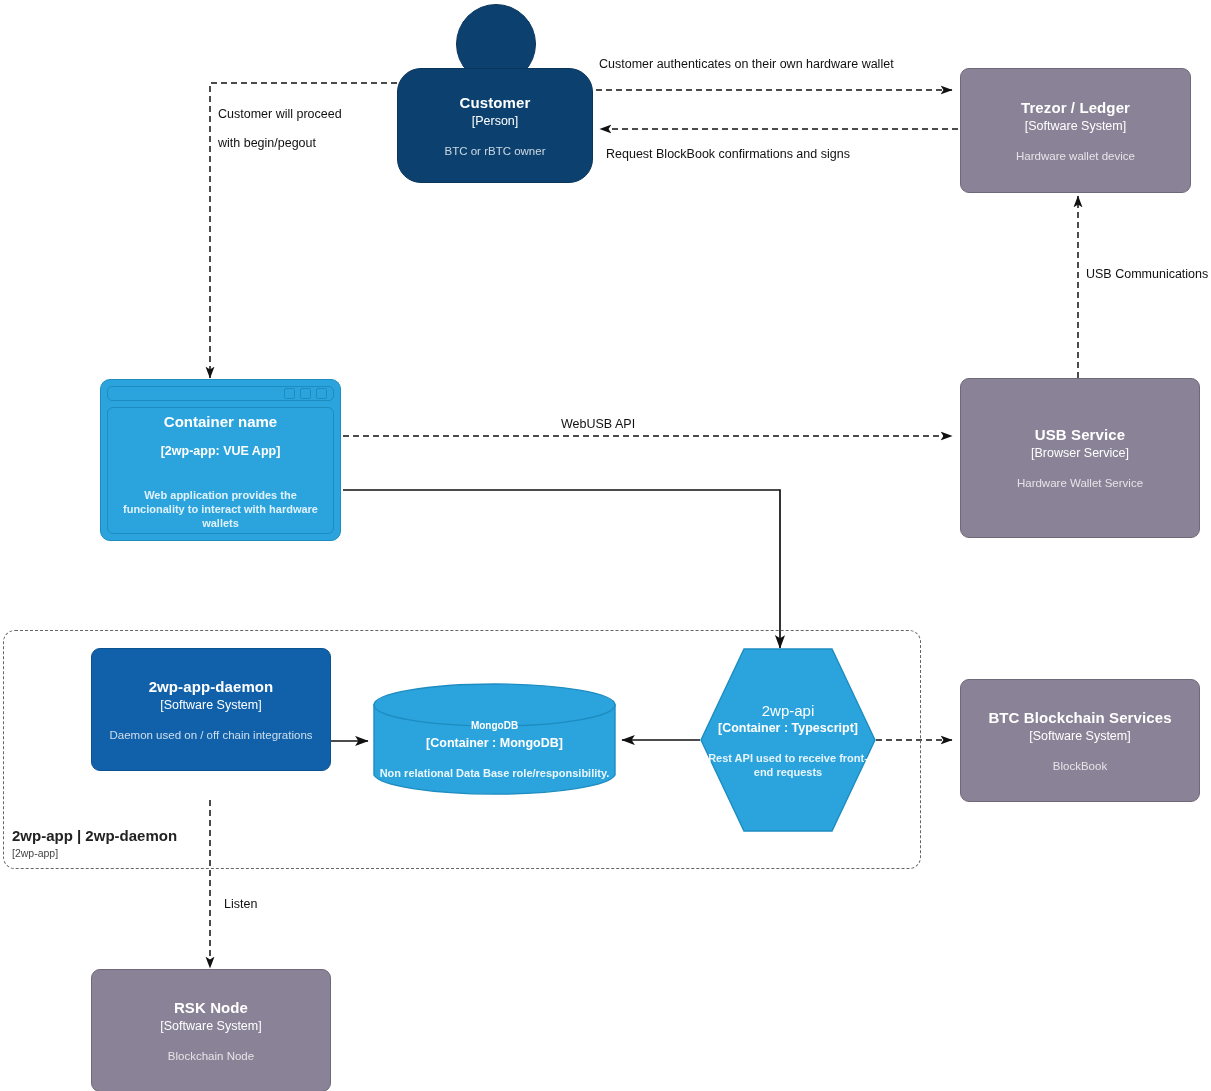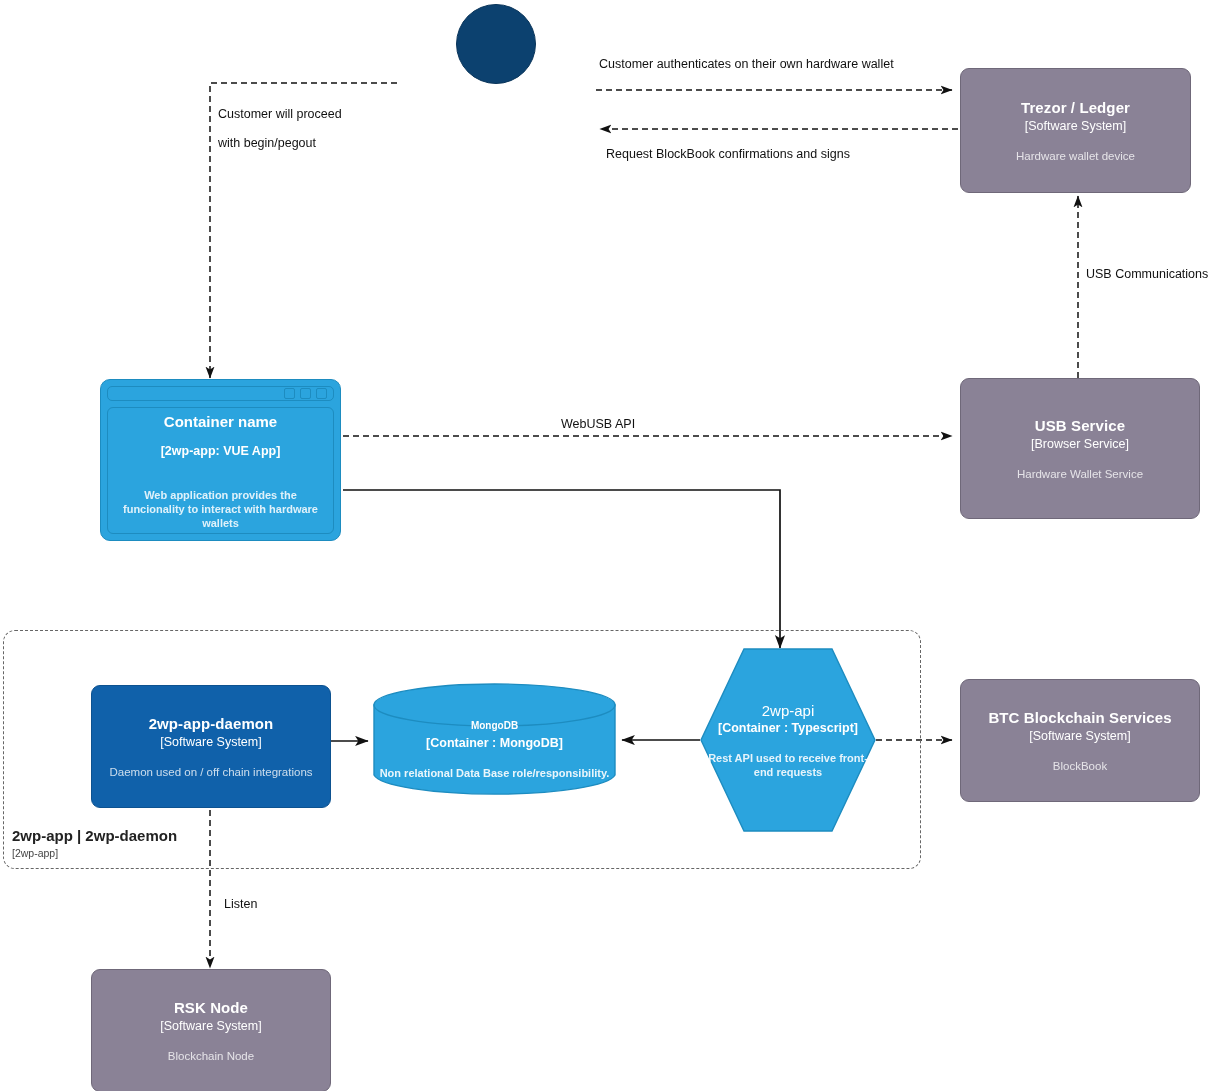--- a/index.html
+++ b/index.html
@@ -253,47 +253,52 @@
 
   <div class="edge-label" style="left:224px; top:895px;">Listen</div>
 
   <div class="boundary" style="left:3px; top:630px; width:918px; height:239px;"></div>
   <div class="boundary-label" style="left:12px; top:826px;">
     <div class="b-name">2wp-app | 2wp-daemon</div>
     <div class="b-type">[2wp-app]</div>
   </div>
 
   <div class="person-head" style="left:456px; top:4px; width:78px; height:78px;"></div>
+  <div class="node person-body" style="left:397px; top:68px; width:196px; height:115px;">
+    <div class="n-title">Customer</div>
+    <div class="n-type">[Person]</div>
+    <div class="n-desc">BTC or rBTC owner</div>
+  </div>
 
   <div class="node box-system" style="left:960px; top:68px; width:231px; height:125px;">
     <div class="n-title">Trezor / Ledger</div>
     <div class="n-type">[Software System]</div>
     <div class="n-desc">Hardware wallet device</div>
   </div>
 
   <div class="browser" style="left:100px; top:379px; width:241px; height:162px;">
     <div class="browser-bar">
       <span class="browser-dot"></span>
       <span class="browser-dot"></span>
       <span class="browser-dot"></span>
     </div>
     <div class="browser-body">
       <div class="n-title">Container name</div>
       <div class="n-type">[2wp-app: VUE App]</div>
       <div class="n-desc">Web application provides the funcionality to interact with hardware wallets</div>
     </div>
   </div>
 
-  <div class="node box-system" style="left:960px; top:378px; width:240px; height:141px;">
+  <div class="node box-system" style="left:960px; top:378px; width:240px; height:160px;">
     <div class="n-title">USB Service</div>
     <div class="n-type">[Browser Service]</div>
     <div class="n-desc">Hardware Wallet Service</div>
   </div>
 
-  <div class="node box-darkblue" style="left:91px; top:685px; width:240px; height:123px;">
+  <div class="node box-darkblue" style="left:91px; top:648px; width:240px; height:123px;">
     <div class="n-title">2wp-app-daemon</div>
     <div class="n-type">[Software System]</div>
     <div class="n-desc">Daemon used on / off chain integrations</div>
   </div>
 
   <div class="cyl" style="left:373px; top:683px; width:243px; height:114px;">
     <svg width="243" height="114" viewBox="0 0 243 114">
       <path d="M1,22 L1,92 A121,21 0 0,0 242,92 L242,22 Z" fill="#2BA4DE" stroke="#1d8cc0" stroke-width="1.4"></path>
       <ellipse cx="121.5" cy="22" rx="120.5" ry="21" fill="#2BA4DE" stroke="#1d8cc0" stroke-width="1.4"></ellipse>
     </svg>

